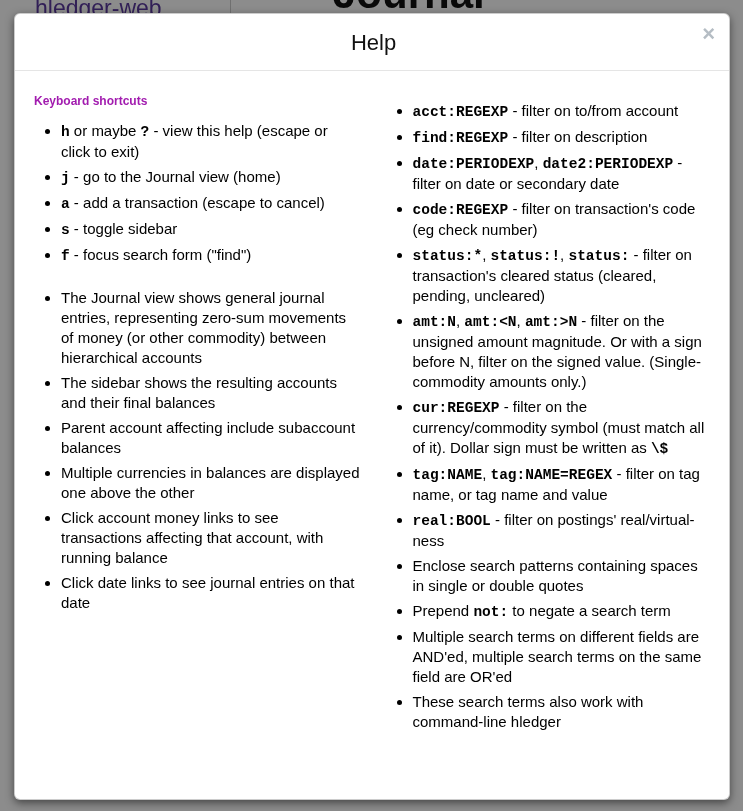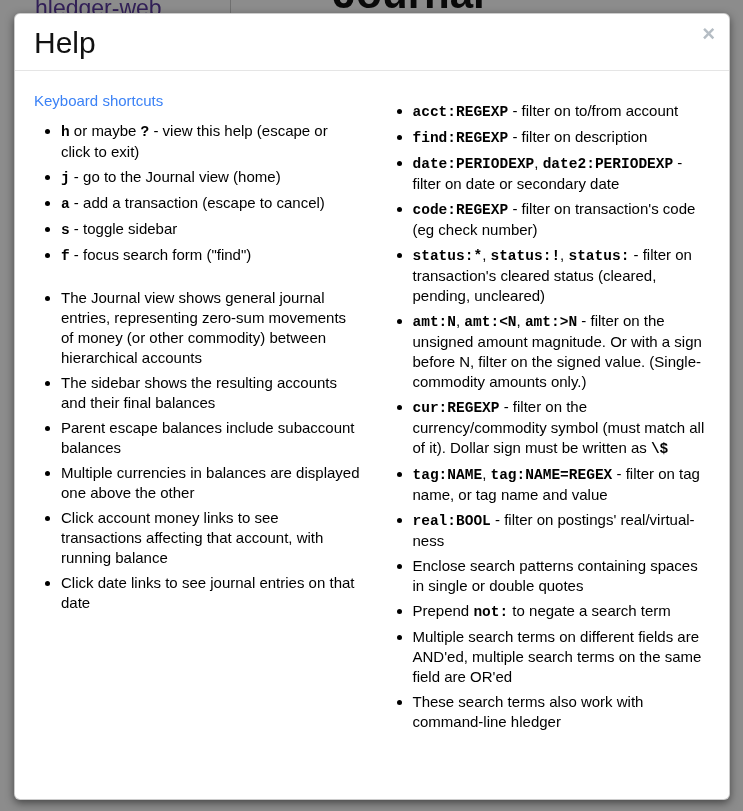--- a/index.html
+++ b/index.html
@@ -26,35 +26,35 @@
   .backdrop { position: absolute; inset: 0; background: rgba(0,0,0,0.45); }
 
   
   .modal {
     position: absolute; left: 14px; top: 13px; width: 716px; height: 787px;
     background: #fff; border: 1px solid rgba(0,0,0,0.2); border-radius: 6px;
     box-shadow: 0 3px 9px rgba(0,0,0,0.5);
     overflow: hidden;
   }
   .modal-header { padding: 14px 16px 12px 19px; border-bottom: 1px solid #e5e5e5; position: relative; }
-  .modal-title { font-size: 30px; font-weight: 500; color: #111; line-height: 30px; }
+  .modal-title { font-size: 22px; font-weight: 500; color: #111; line-height: 30px; text-align: center; }
   .close {
     position: absolute; right: 14px; top: 10px;
     background: none; border: none; cursor: pointer;
     font-size: 22px; font-weight: bold; line-height: 20px;
     color: #b5bdc4; text-shadow: 0 1px 0 #fff;
     font-family: "Liberation Sans", sans-serif;
   }
   .modal-body { display: flex; padding: 20px 20px 30px 19px; }
   .col { width: 50%; }
   .col.left  { padding-right: 12px; }
   .col.right { padding-left: 14px; }
 
   .help-section h3 {
-    font-size: 15px; font-weight: normal; color: #3b82f6;
+    font-size: 12px; font-weight: bold; color: #a21caf;
     line-height: 20px; margin: 0 0 10px 0;
   }
   .help-section { margin-bottom: 4px; }
   .help-section ul { margin: 10px 0 22px 0; padding-left: 27px; }
   .help-section li {
     font-size: 15px; line-height: 20px; color: #000; margin-bottom: 5px;
   }
   code {
     font-family: "Liberation Mono", "DejaVu Sans Mono", monospace;
     font-weight: bold; font-size: 14.5px; color: #000;
@@ -88,21 +88,21 @@
             <li><code>j</code> - go to the Journal view (home)</li>
             <li><code>a</code> - add a transaction (escape to cancel)</li>
             <li><code>s</code> - toggle sidebar</li>
             <li><code>f</code> - focus search form ("find")</li>
           </ul>
       </div>
       <div class="help-section">
         <ul>
             <li>The Journal view shows general journal entries, representing zero-sum movements of money (or other commodity) between hierarchical accounts</li>
             <li>The sidebar shows the resulting accounts and their final balances</li>
-            <li>Parent escape balances include subaccount balances</li>
+            <li>Parent account affecting include subaccount balances</li>
             <li>Multiple currencies in balances are displayed one above the other</li>
             <li>Click account money links to see transactions affecting that account, with running balance</li>
             <li>Click date links to see journal entries on that date</li>
           </ul>
       </div>
     </div>
 
     <div class="col right">
       <div class="help-section">
         <ul>

